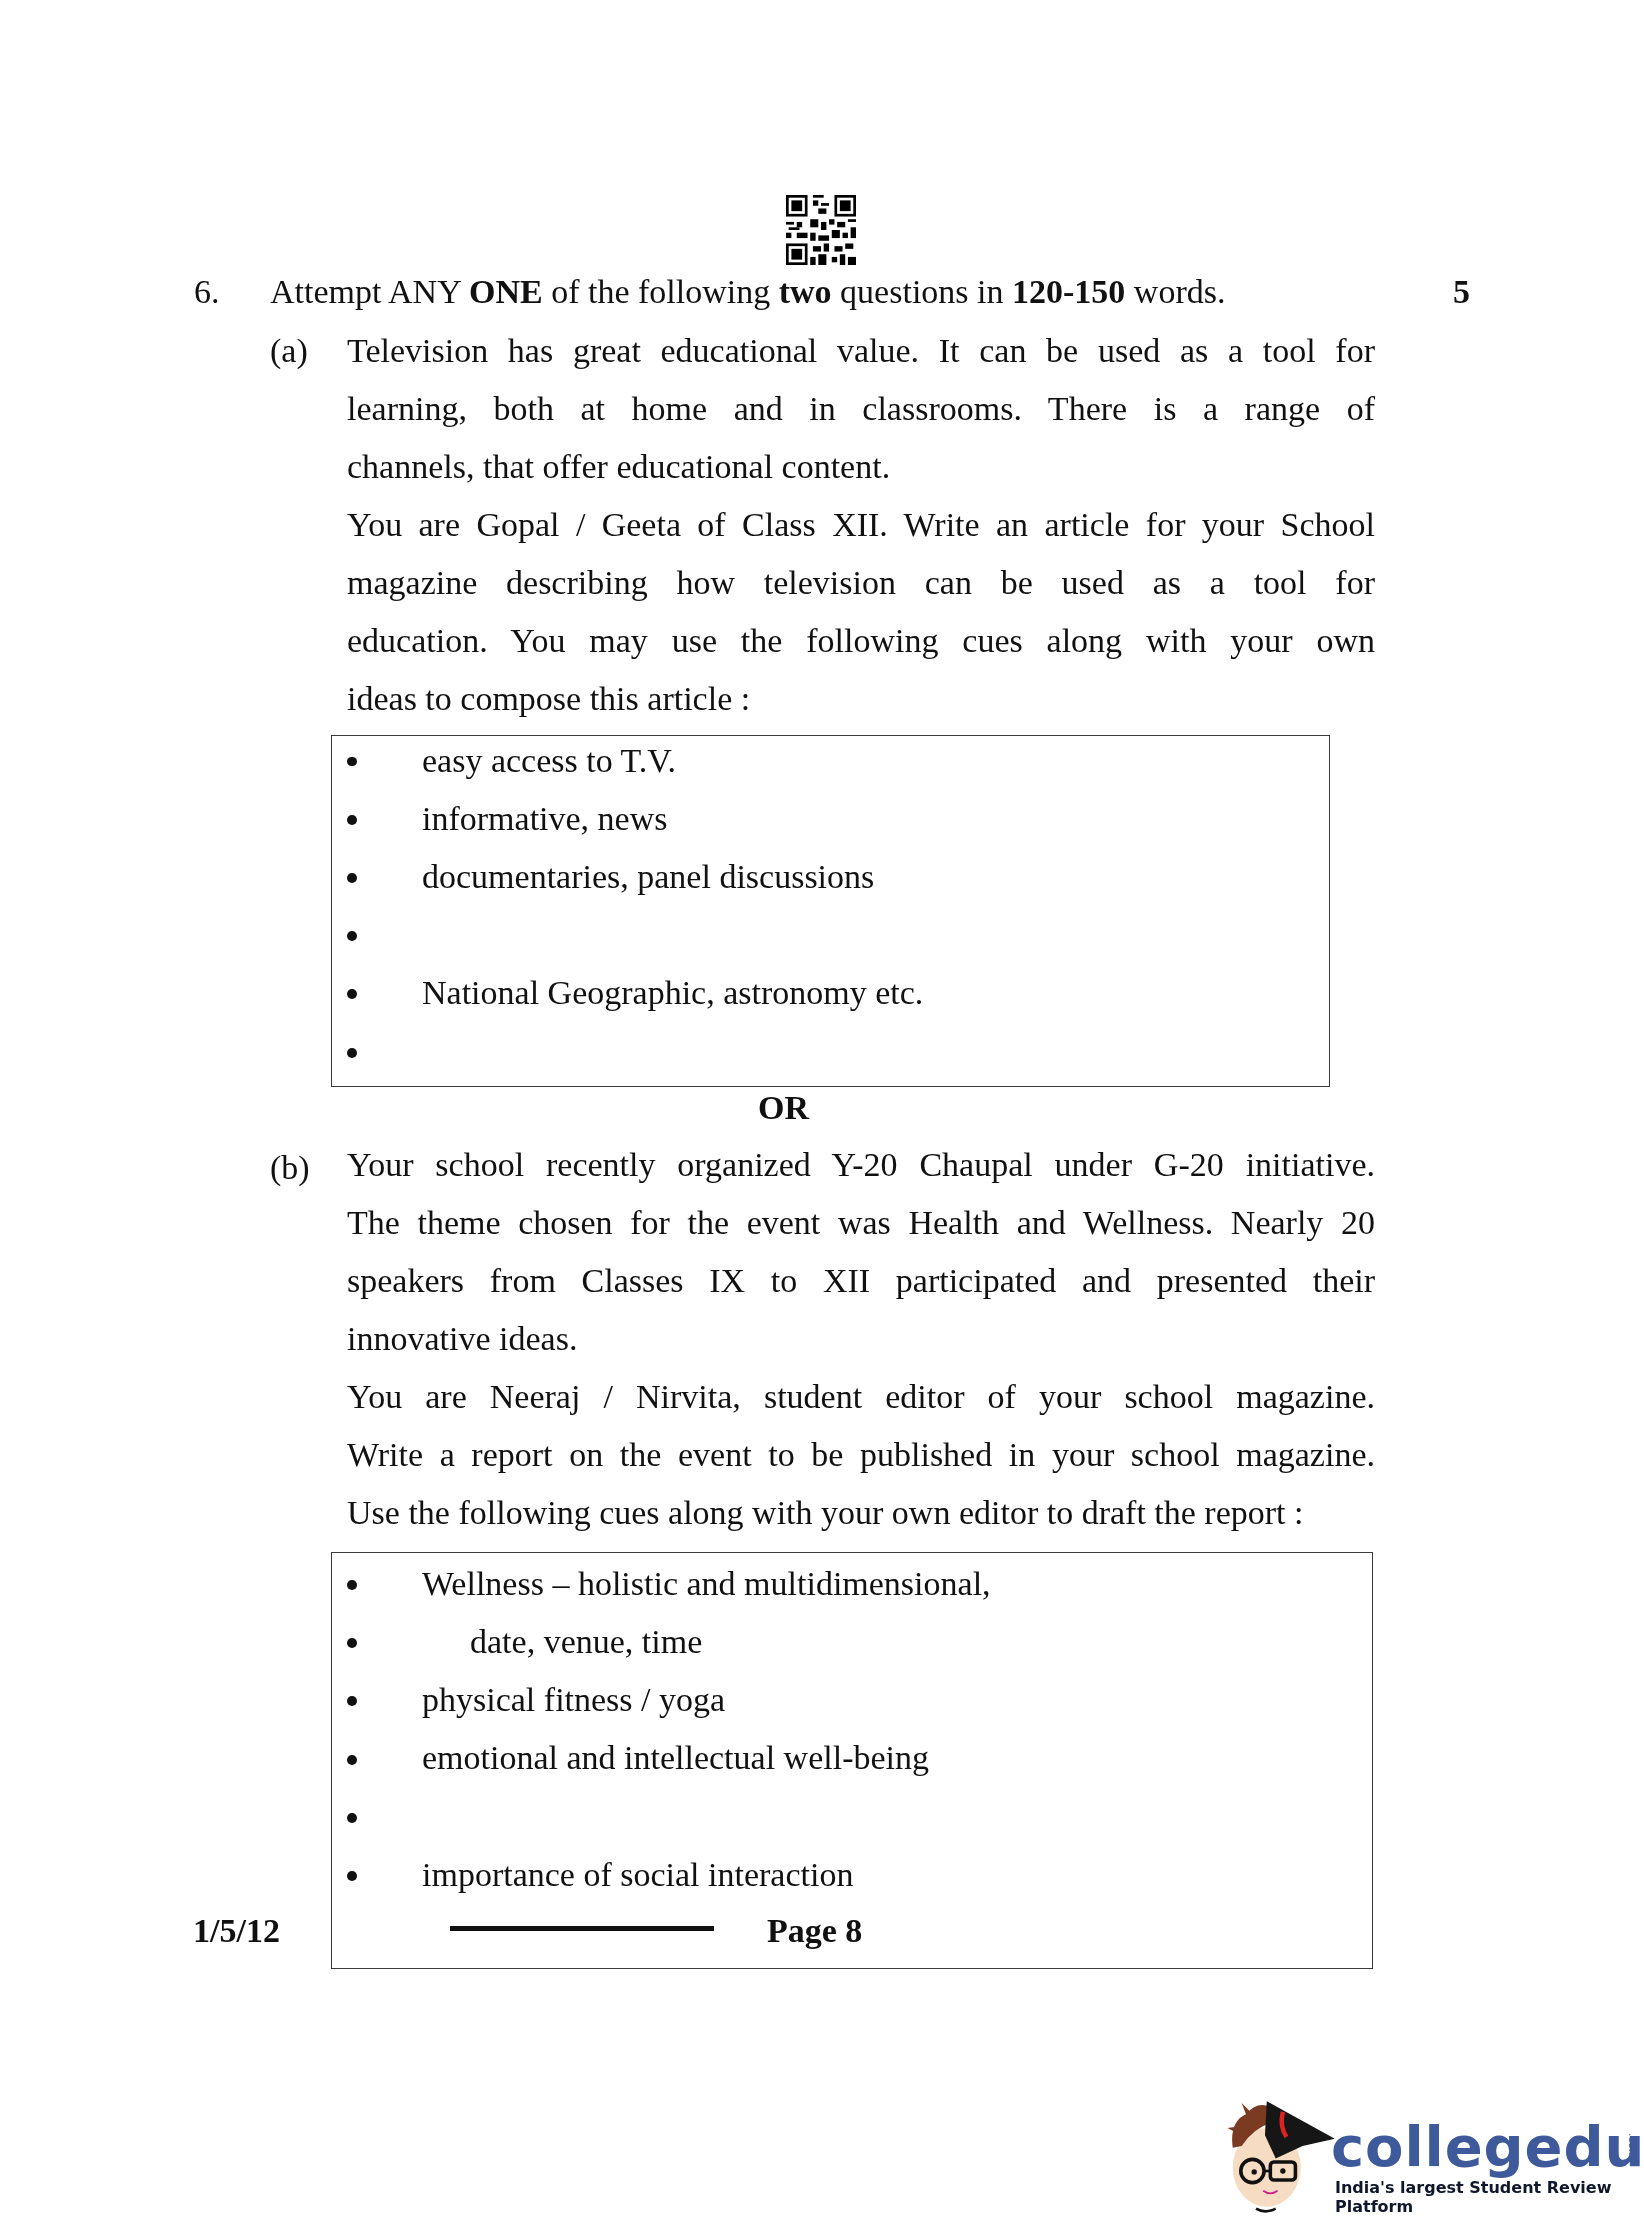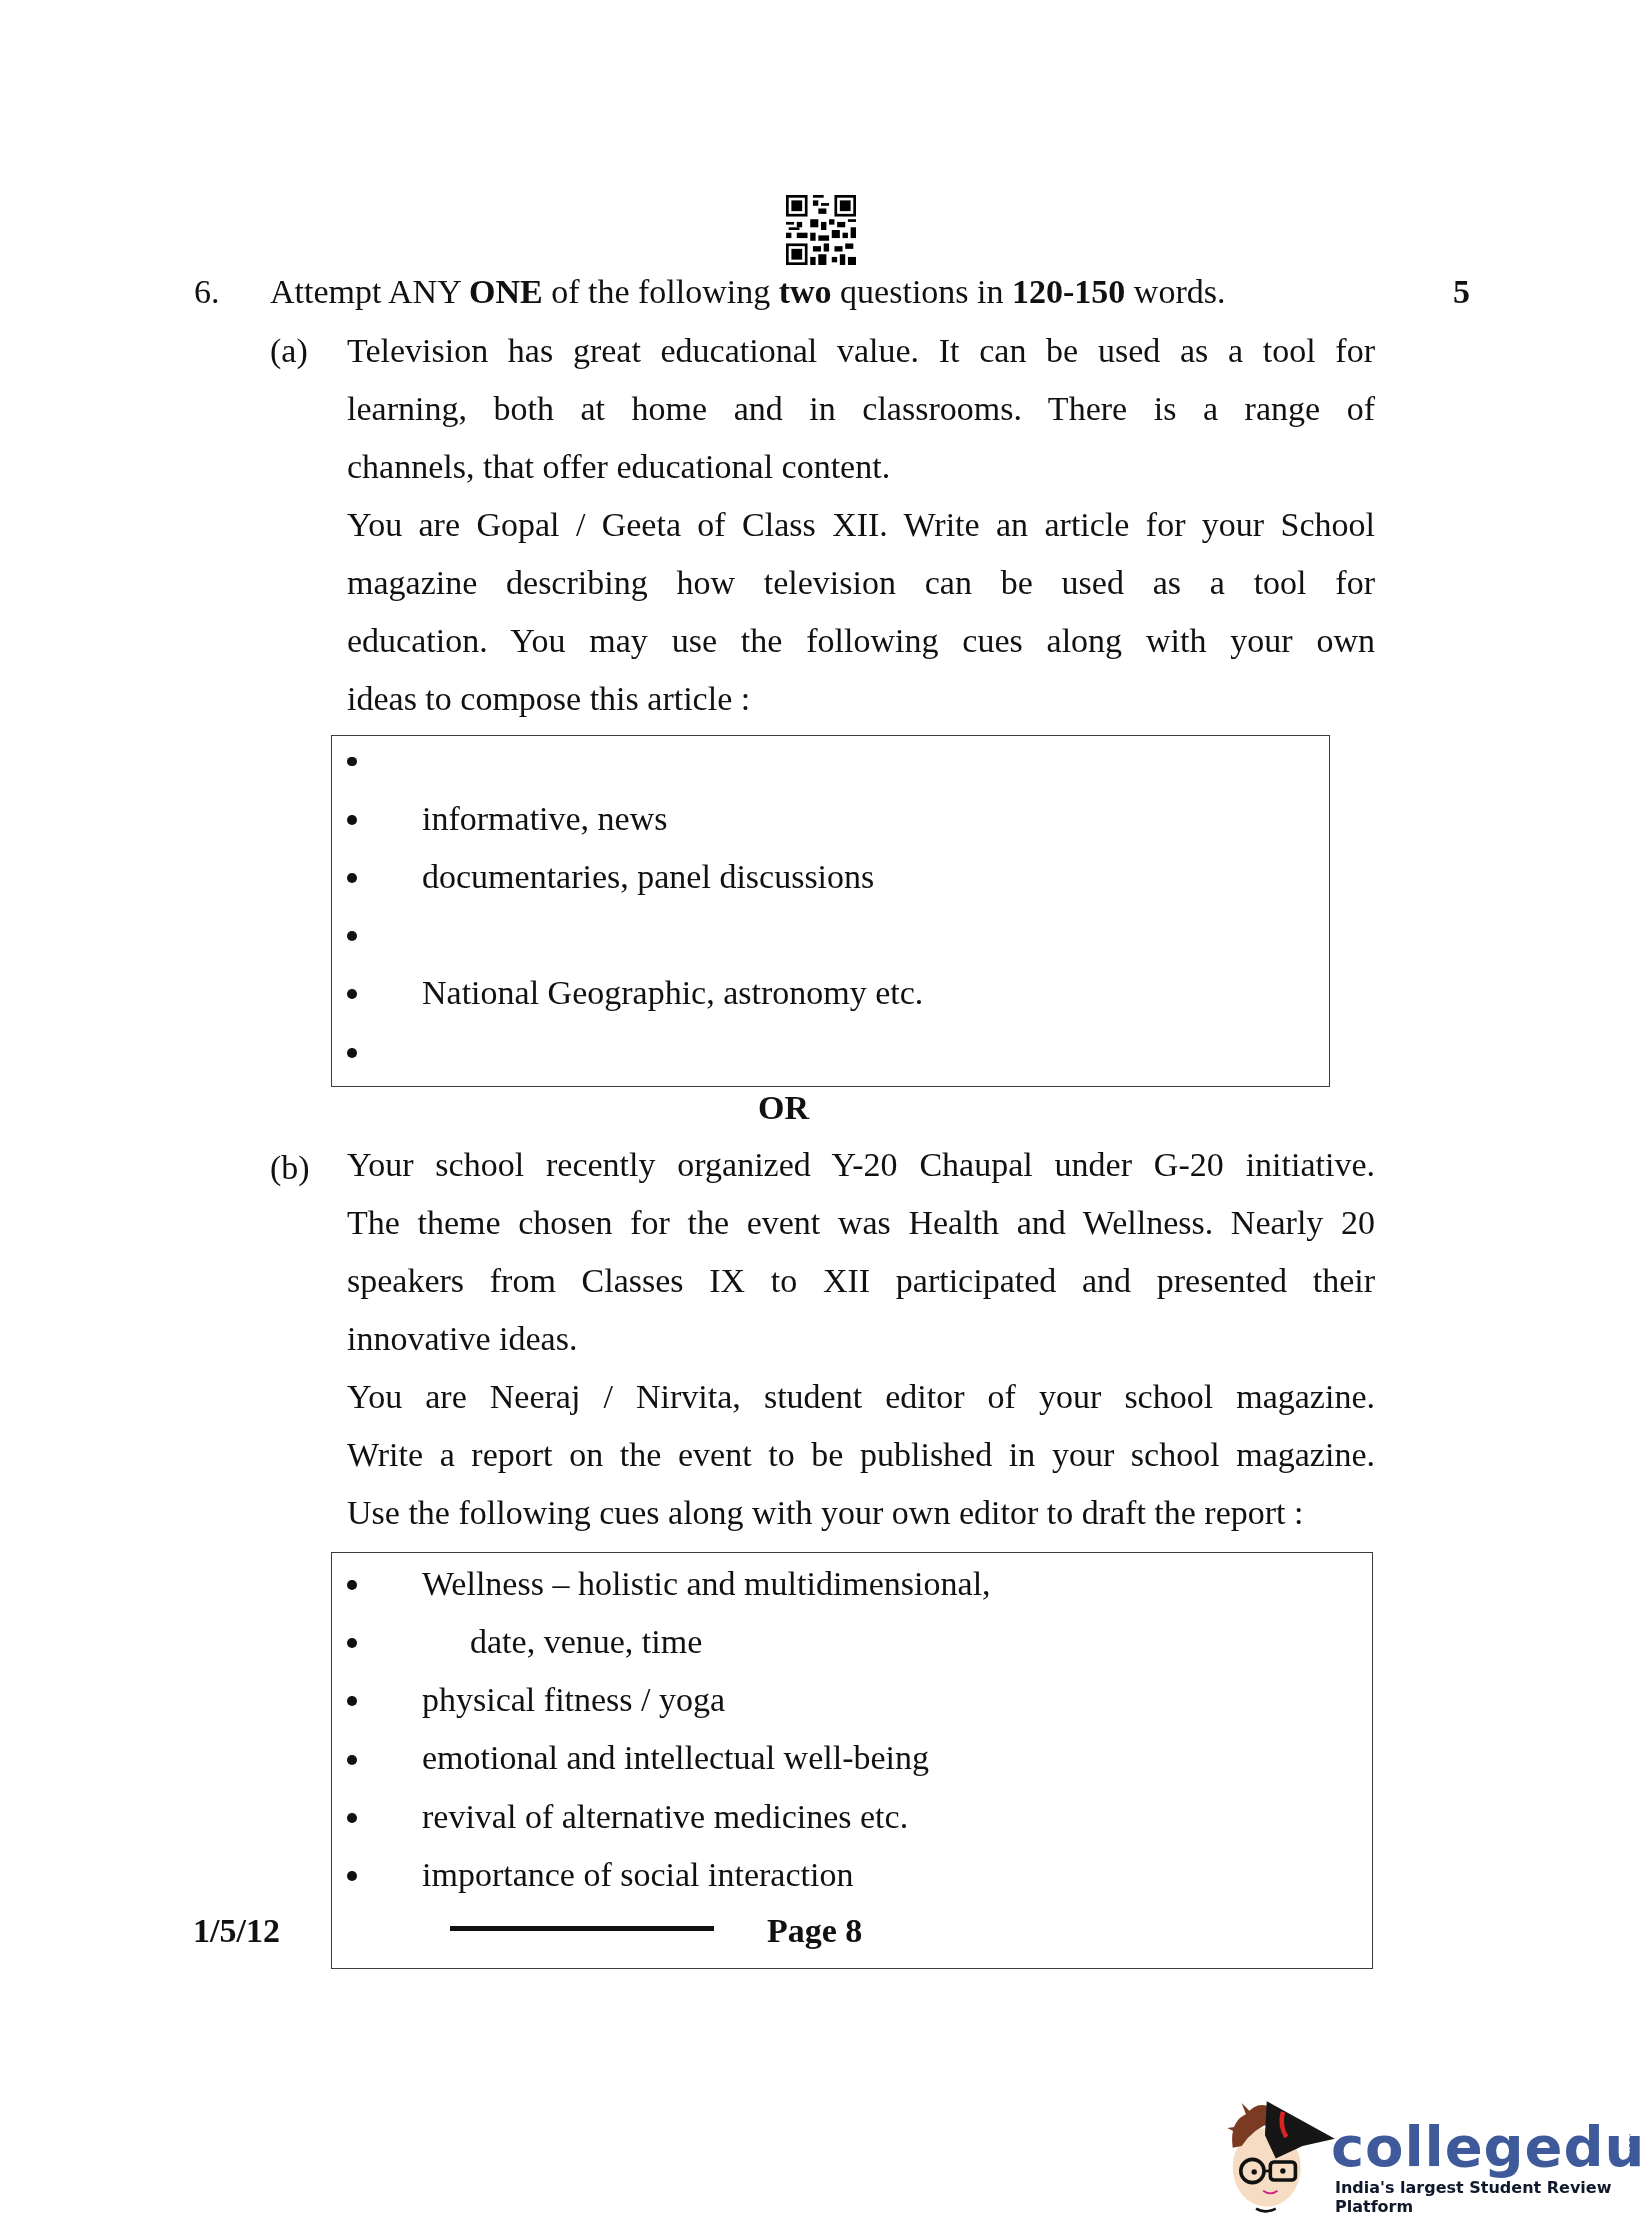--- a/index.html
+++ b/index.html
@@ -75,20 +75,21 @@
   <div class="txt just">learning, both at home and in classrooms. There is a range of</div>
   <div class="txt">channels, that offer educational content.</div>
   <div class="txt just">You are Gopal / Geeta of Class XII. Write an article for your School</div>
   <div class="txt just">magazine describing how television can be used as a tool for</div>
   <div class="txt just">education. You may use the following cues along with your own</div>
   <div class="txt">ideas to compose this article :</div>
 </div>
 
 <div class="abs box" style="left:331px; top:735px; width:999px; height:352px;">
   <div class="bullet" style="left:15px; top:20.6px;"></div>
+  <div class="abs txt" style="left:90px; top:-4.5px;">easy access to T.V.</div>
   <div class="bullet" style="left:15px; top:79px;"></div>
   <div class="abs txt" style="left:90px; top:54px;">informative, news</div>
   <div class="bullet" style="left:15px; top:137px;"></div>
   <div class="abs txt" style="left:90px; top:112px;">documentaries, panel discussions</div>
   <div class="bullet" style="left:15px; top:195px;"></div>
   <div class="bullet" style="left:15px; top:253px;"></div>
   <div class="abs txt" style="left:90px; top:228px;">National Geographic, astronomy etc.</div>
   <div class="bullet" style="left:15px; top:312px;"></div>
 </div>
 
@@ -108,21 +109,20 @@
 <div class="abs box" style="left:331px; top:1552px; width:1042px; height:417px;">
   <div class="bullet" style="left:15px; top:27px;"></div>
   <div class="abs txt" style="left:90px; top:1.8px;">Wellness – holistic and multidimensional,</div>
   <div class="bullet" style="left:15px; top:85px;"></div>
   <div class="abs txt" style="left:90px; top:60px;margin-left:48px;">date, venue, time</div>
   <div class="bullet" style="left:15px; top:143px;"></div>
   <div class="abs txt" style="left:90px; top:118px;">physical fitness / yoga</div>
   <div class="bullet" style="left:15px; top:202px;"></div>
   <div class="abs txt" style="left:90px; top:176px;">emotional and intellectual well-being</div>
   <div class="bullet" style="left:15px; top:260px;"></div>
-  <div class="abs txt" style="left:90px; top:235px;">revival of alternative medicines etc.</div>
   <div class="bullet" style="left:15px; top:318px;"></div>
   <div class="abs txt" style="left:90px; top:293px;">importance of social interaction</div>
 </div>
 
 <div class="abs txt b" style="left:193px; top:1902px;">1/5/12</div>
 <div class="abs rule" style="left:450px; top:1926px; width:264px;"></div>
 <div class="abs txt b" style="left:767px; top:1902px;">Page 8</div>
 
 <div class="abs" style="left:1220px; top:2094px; width:425px; height:124px;">
   <svg class="abs" style="left:0; top:0; width:115px; height:120px;" viewBox="0 0 128 134">

